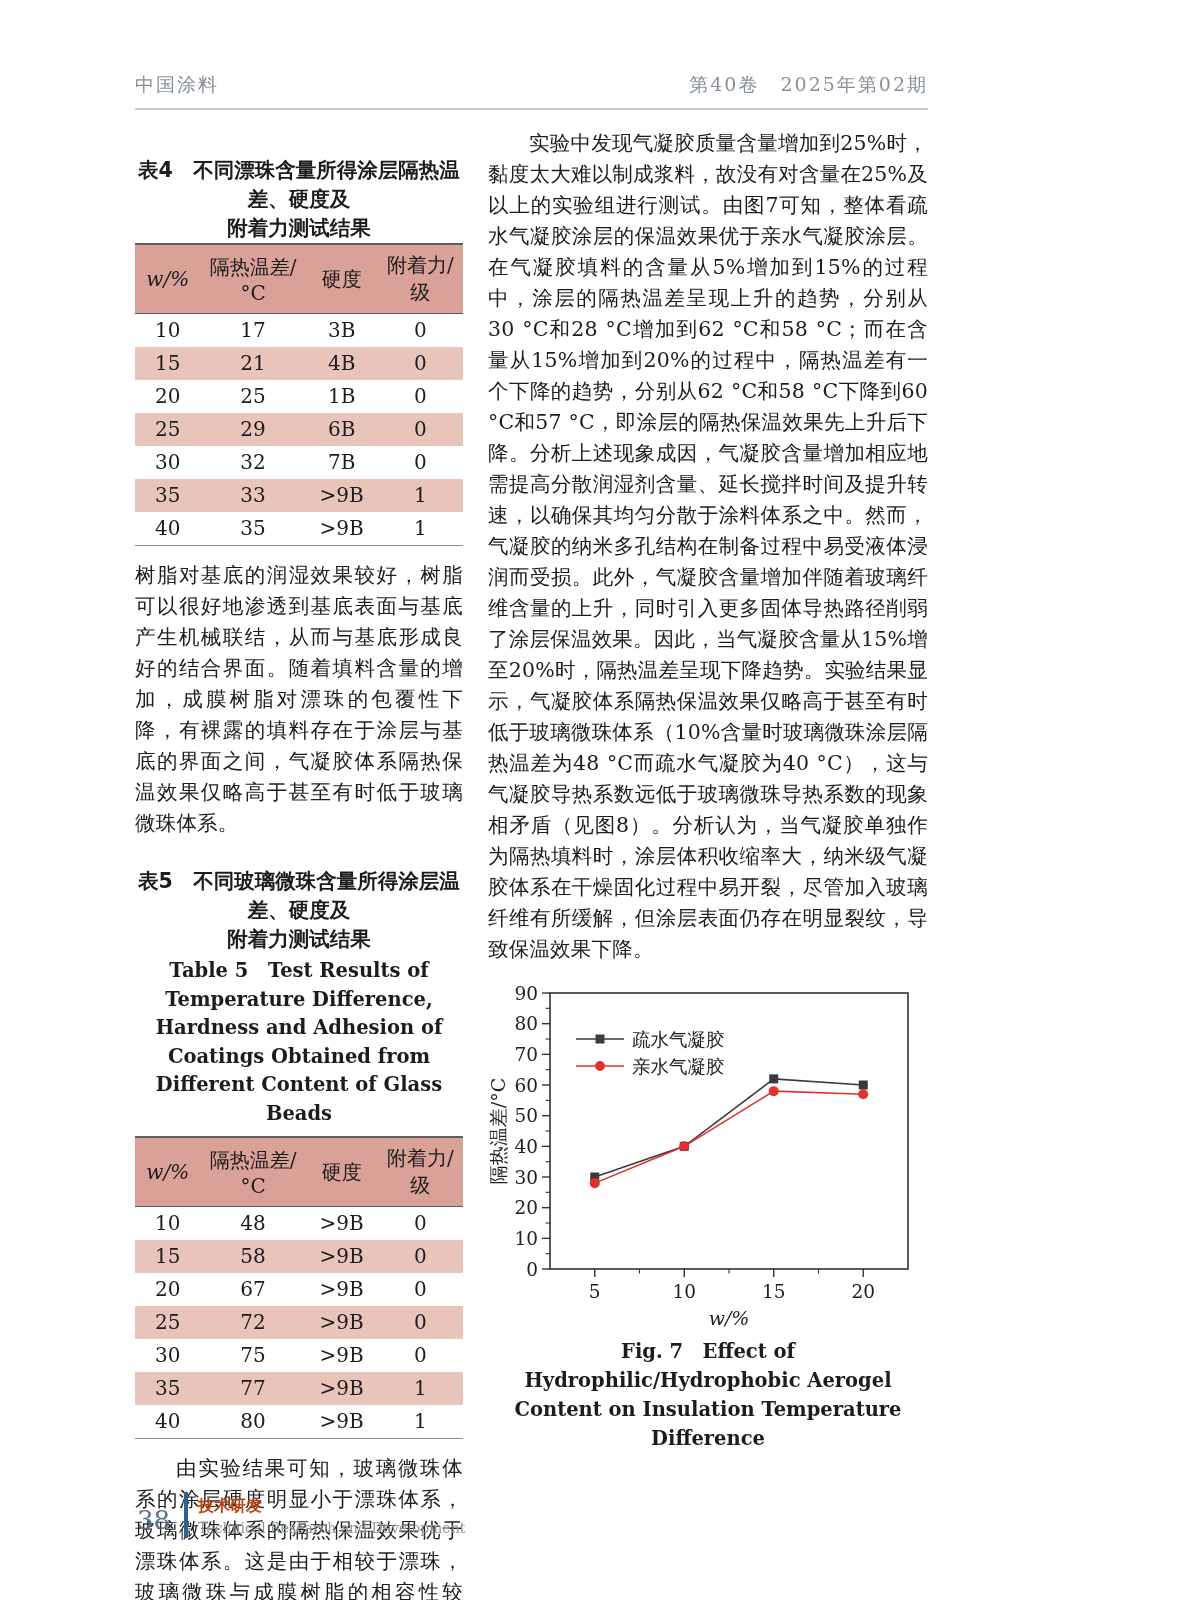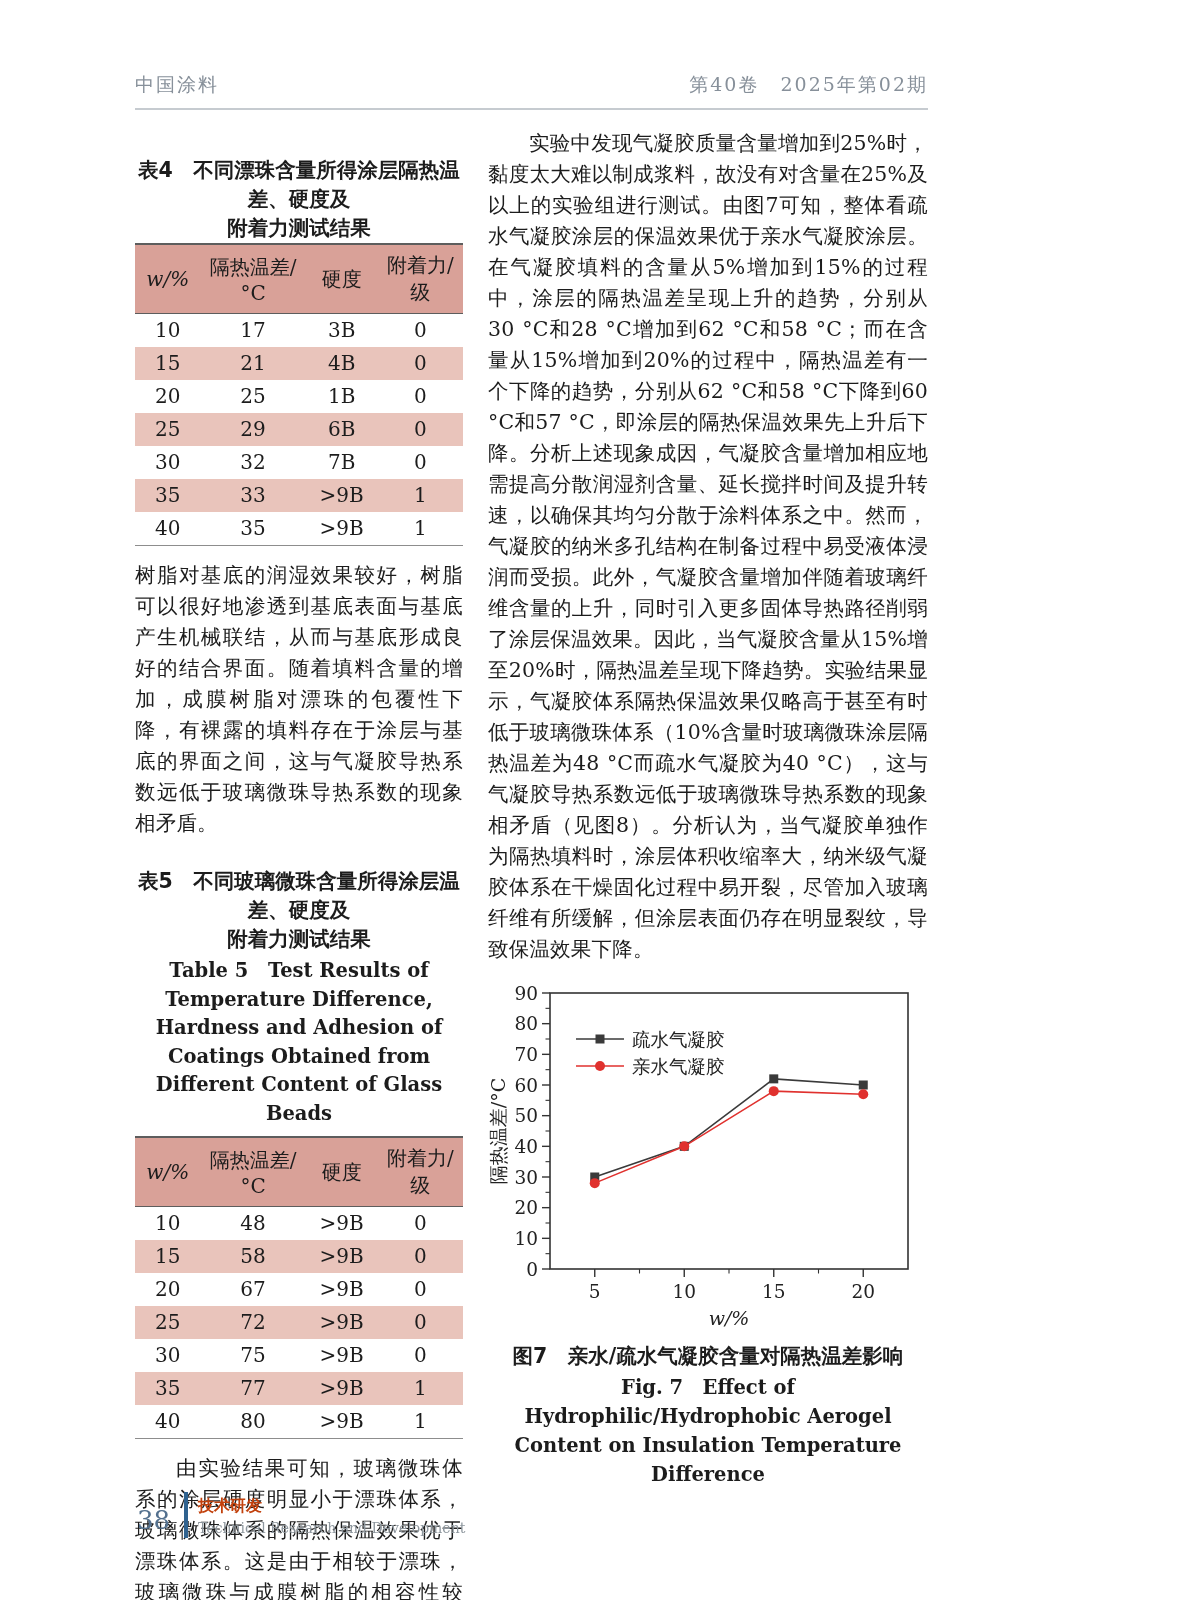--- a/index.html
+++ b/index.html
@@ -144,21 +144,21 @@
             </tr>
             <tr>
               <td>40</td>
               <td>35</td>
               <td>&gt;9B</td>
               <td>1</td>
             </tr>
           </tbody>
       </table>
 
-      <p class="body-par par-gap">树脂对基底的润湿效果较好，树脂可以很好地渗透到基底表面与基底产生机械联结，从而与基底形成良好的结合界面。随着填料含量的增加，成膜树脂对漂珠的包覆性下降，有裸露的填料存在于涂层与基底的界面之间，这与气凝胶导热系数远低于玻璃微珠导热系数的现象相矛盾。</p>
+      <p class="body-par par-gap">树脂对基底的润湿效果较好，树脂可以很好地渗透到基底表面与基底产生机械联结，从而与基底形成良好的结合界面。随着填料含量的增加，成膜树脂对漂珠的包覆性下降，有裸露的填料存在于涂层与基底的界面之间，气凝胶体系隔热保温效果仅略高于甚至有时低于玻璃微珠体系。</p>
 
       <div class="tbl-title-zh">
         <div>表5　不同玻璃微珠含量所得涂层温差、硬度及</div>
         <div>附着力测试结果</div>
       </div>
       <div class="tbl-title-en">Table 5　Test Results of Temperature Difference, Hardness and Adhesion of Coatings Obtained from Different Content of Glass Beads</div>
 
       <table>
         <thead>
             <tr>
@@ -291,21 +291,20 @@
               </g>
               <g>
                 <line x1="88" y1="60" x2="136" y2="60" stroke="#3a3a3a" stroke-width="1.6"></line>
                 <rect x="107.5" y="55.5" width="9" height="9" fill="#3a3a3a"></rect>
                 <text x="144" y="66.5" font-size="18.5" fill="#222">疏水气凝胶</text>
                 <line x1="88" y1="87" x2="136" y2="87" stroke="#e0312e" stroke-width="1.6"></line>
                 <circle cx="112" cy="87" r="5" fill="#e0312e"></circle>
                 <text x="144" y="93.5" font-size="18.5" fill="#222">亲水气凝胶</text>
               </g>
             </svg></div>
-        <div class="fig-caption-zh">图7　亲水/疏水气凝胶含量对隔热温差影响</div>
         <div class="fig-caption-en">Fig. 7　Effect of Hydrophilic/Hydrophobic Aerogel Content on Insulation Temperature Difference</div>
       </div>
 
     </div>
   </div>
 
   <div class="page-footer">
     <span class="page-num">38</span>
     <span class="footer-bar"></span>
     <span>

